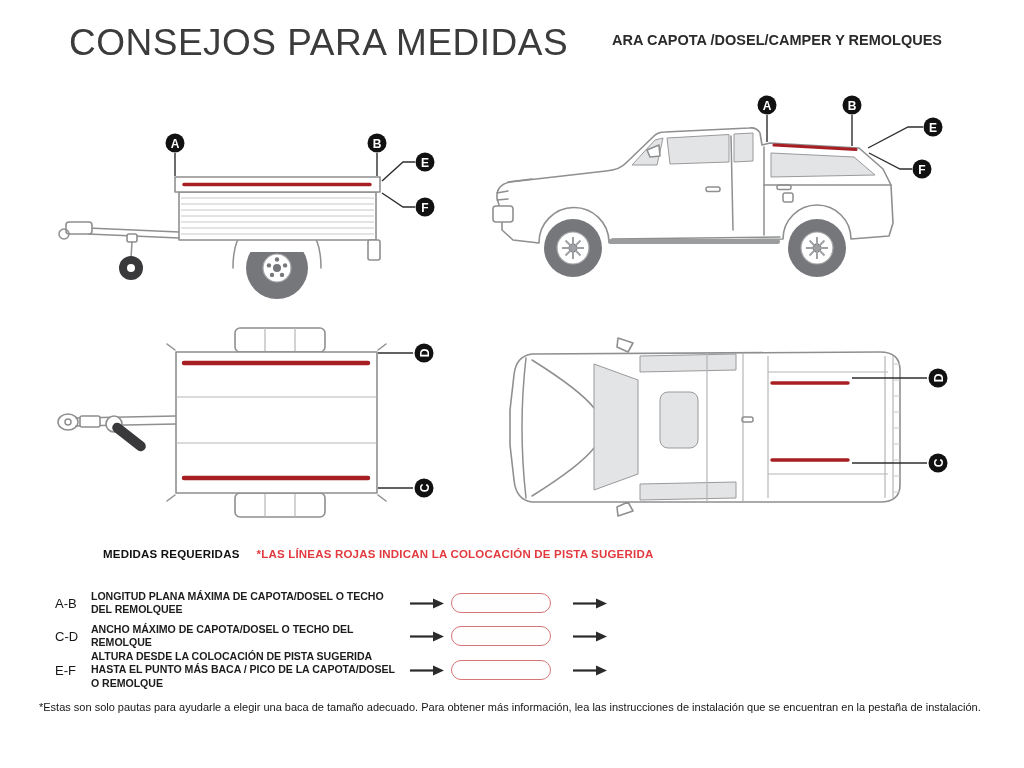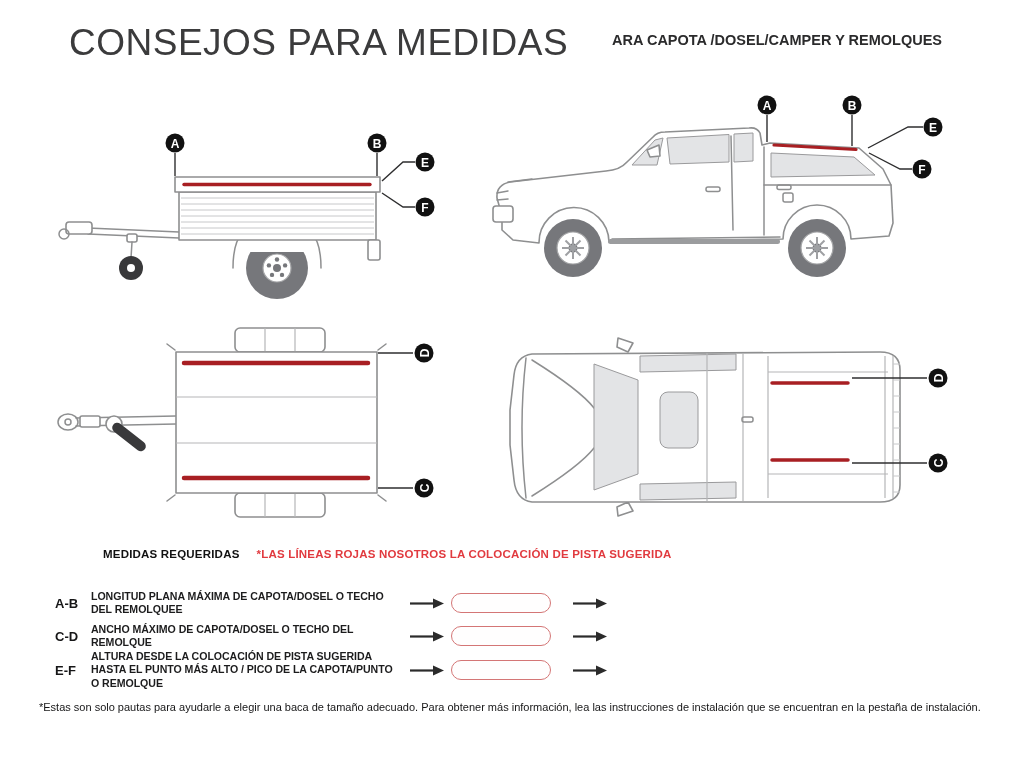--- a/index.html
+++ b/index.html
@@ -35,21 +35,21 @@
 
   .measures-header{position:absolute; left:55px; top:548px; display:flex; align-items:baseline;margin-left:48px;}
   .measures-heading{font-size:11.5px; font-weight:700; color:#111; letter-spacing:.2px;}
   .measures-note{font-size:11.5px; font-weight:700; color:var(--red-note); margin-left:17px; letter-spacing:.2px;}
 
   .mrow{position:absolute; left:55px; width:952px; display:grid;
         grid-template-columns:36px 312px 48px 110px 58px 1fr; align-items:center;}
   .mrow-1{top:584px; height:38px;}
   .mrow-2{top:621px; height:30px;}
   .mrow-3{top:648px; height:44px;}
-  .mkey{font-size:13px; font-weight:700; color:#161617;}
+  .mkey{font-size:13px; font-weight:400; color:#161617;}
   .mdesc,.mresult{font-size:10.6px; font-weight:700; line-height:13.5px; letter-spacing:-.05px; color:#1c1c1d;}
   .pill{width:100px; height:20px; border:1.6px solid var(--pill-border); border-radius:11px; background:#fffefe;}
   .arrow-cell{display:flex; justify-content:center;}
 
   .footnote{position:absolute; left:39px; top:701px; width:990px; font-size:11px; font-weight:400; color:#161617; white-space:nowrap;}
 </style>
 </head>
 <body>
 
 <div class="page-title">CONSEJOS PARA MEDIDAS</div>
@@ -258,21 +258,21 @@
     <text class="badge-t" x="458" y="52.5" transform="rotate(-90 458 48)">D</text>
   </g>
   <g>
     <circle class="badge-c" cx="458" cy="133" r="9.5"></circle>
     <text class="badge-t" x="458" y="137.5" transform="rotate(-90 458 133)">C</text>
   </g>
 </svg>
 
 <div class="measures-header">
   <span class="measures-heading">MEDIDAS REQUERIDAS</span>
-  <span class="measures-note">*LAS LÍNEAS ROJAS NOSOTROS LA COLOCACIÓN DE PISTA SUGERIDA</span>
+  <span class="measures-note">*LAS LÍNEAS ROJAS INDICAN LA COLOCACIÓN DE PISTA SUGERIDA</span>
 </div>
 
 <div class="mrow mrow-1">
   <span class="mkey">A-B</span>
   <div class="mdesc">LONGITUD PLANA MÁXIMA DE CAPOTA/DOSEL O TECHO DEL REMOLQUEE</div>
   <div class="arrow-cell">
       <svg width="34" height="11">
         <line x1="0" y1="5.5" x2="23" y2="5.5" stroke="#2B2B2B" stroke-width="2.2"></line>
         <polygon points="23,0.5 34,5.5 23,10.5" fill="#2B2B2B"></polygon>
       </svg>
@@ -299,21 +299,21 @@
   <div class="arrow-cell">
       <svg width="34" height="11">
         <line x1="0" y1="5.5" x2="23" y2="5.5" stroke="#2B2B2B" stroke-width="2.2"></line>
         <polygon points="23,0.5 34,5.5 23,10.5" fill="#2B2B2B"></polygon>
       </svg>
     </div>
 </div>
 
 <div class="mrow mrow-3">
   <span class="mkey">E-F</span>
-  <div class="mdesc">ALTURA DESDE LA COLOCACIÓN DE PISTA SUGERIDA HASTA EL PUNTO MÁS ALTO / PICO DE LA CAPOTA/PUNTO O REMOLQUE</div>
+  <div class="mdesc">ALTURA DESDE LA COLOCACIÓN DE PISTA SUGERIDA HASTA EL PUNTO MÁS BACA / PICO DE LA CAPOTA/DOSEL O REMOLQUE</div>
   <div class="arrow-cell">
       <svg width="34" height="11">
         <line x1="0" y1="5.5" x2="23" y2="5.5" stroke="#2B2B2B" stroke-width="2.2"></line>
         <polygon points="23,0.5 34,5.5 23,10.5" fill="#2B2B2B"></polygon>
       </svg>
     </div>
   <div class="pill"></div>
   <div class="arrow-cell">
       <svg width="34" height="11">
         <line x1="0" y1="5.5" x2="23" y2="5.5" stroke="#2B2B2B" stroke-width="2.2"></line>

